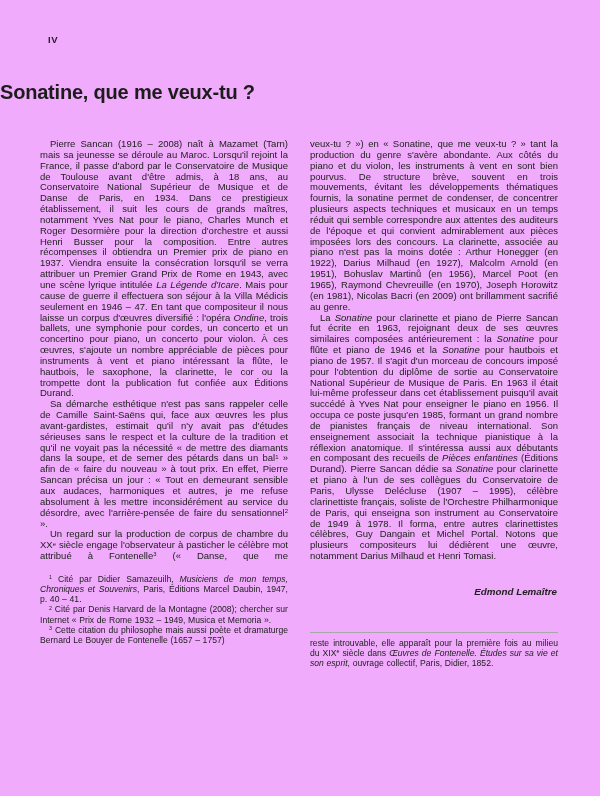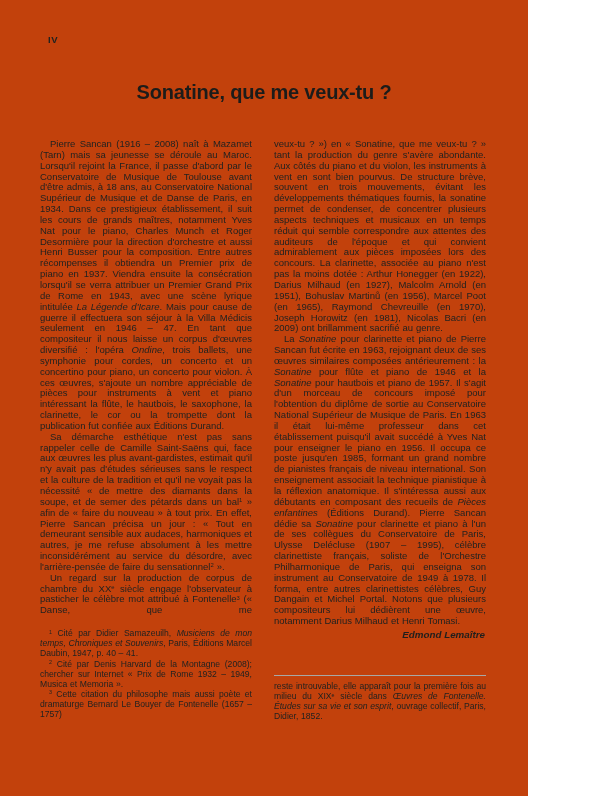--- a/index.html
+++ b/index.html
@@ -3,40 +3,40 @@
 <meta charset="utf-8">
 <style>
   * { box-sizing: border-box; margin: 0; padding: 0; }
   html, body { width: 600px; height: 796px; }
   body {
     background: #ffffff;
     font-family: "Liberation Sans", sans-serif;
   }
   .page {
     position: relative;
-    width: 528px;
+    width: 600px;
     height: 796px;
-    background: #c2410c;
+    background: #f0abfc;
     color: #222220;
     overflow: hidden;
   }
   .folio {
     position: absolute;
     top: 34px;
     left: 48px;
     font-size: 9.5px;
     font-weight: 700;
     letter-spacing: 0.5px;
   }
   .title {
     position: absolute;
     top: 81px;
     left: 0;
     right: 0;
-    text-align: center;
+    text-align: left;
     font-size: 20px;
     font-weight: 700;
     letter-spacing: -0.2px;
     color: #1c1c1a;
   }
   .columns {
     position: absolute;
     top: 139px;
     left: 40px;
     right: 42px;
@@ -60,21 +60,21 @@
     top: -2.6px;
     line-height: 0;
   }
   .footnotes { margin-top: 12px; }
   .footnotes .para {
     font-size: 8.6px;
     line-height: 10.15px;
   }
   .footnotes .para.indent { text-indent: 9px; }
   .signature {
-    margin-top: 2px;
+    margin-top: 24px;
     text-align: right;
     font-size: 9.8px;
     font-weight: 700;
     font-style: italic;
     padding-right: 1px;
     color: #1f1f1d;
   }
   .fn-rule {
     margin-top: 35px;
     border-top: 1px solid #a8a8a6;

